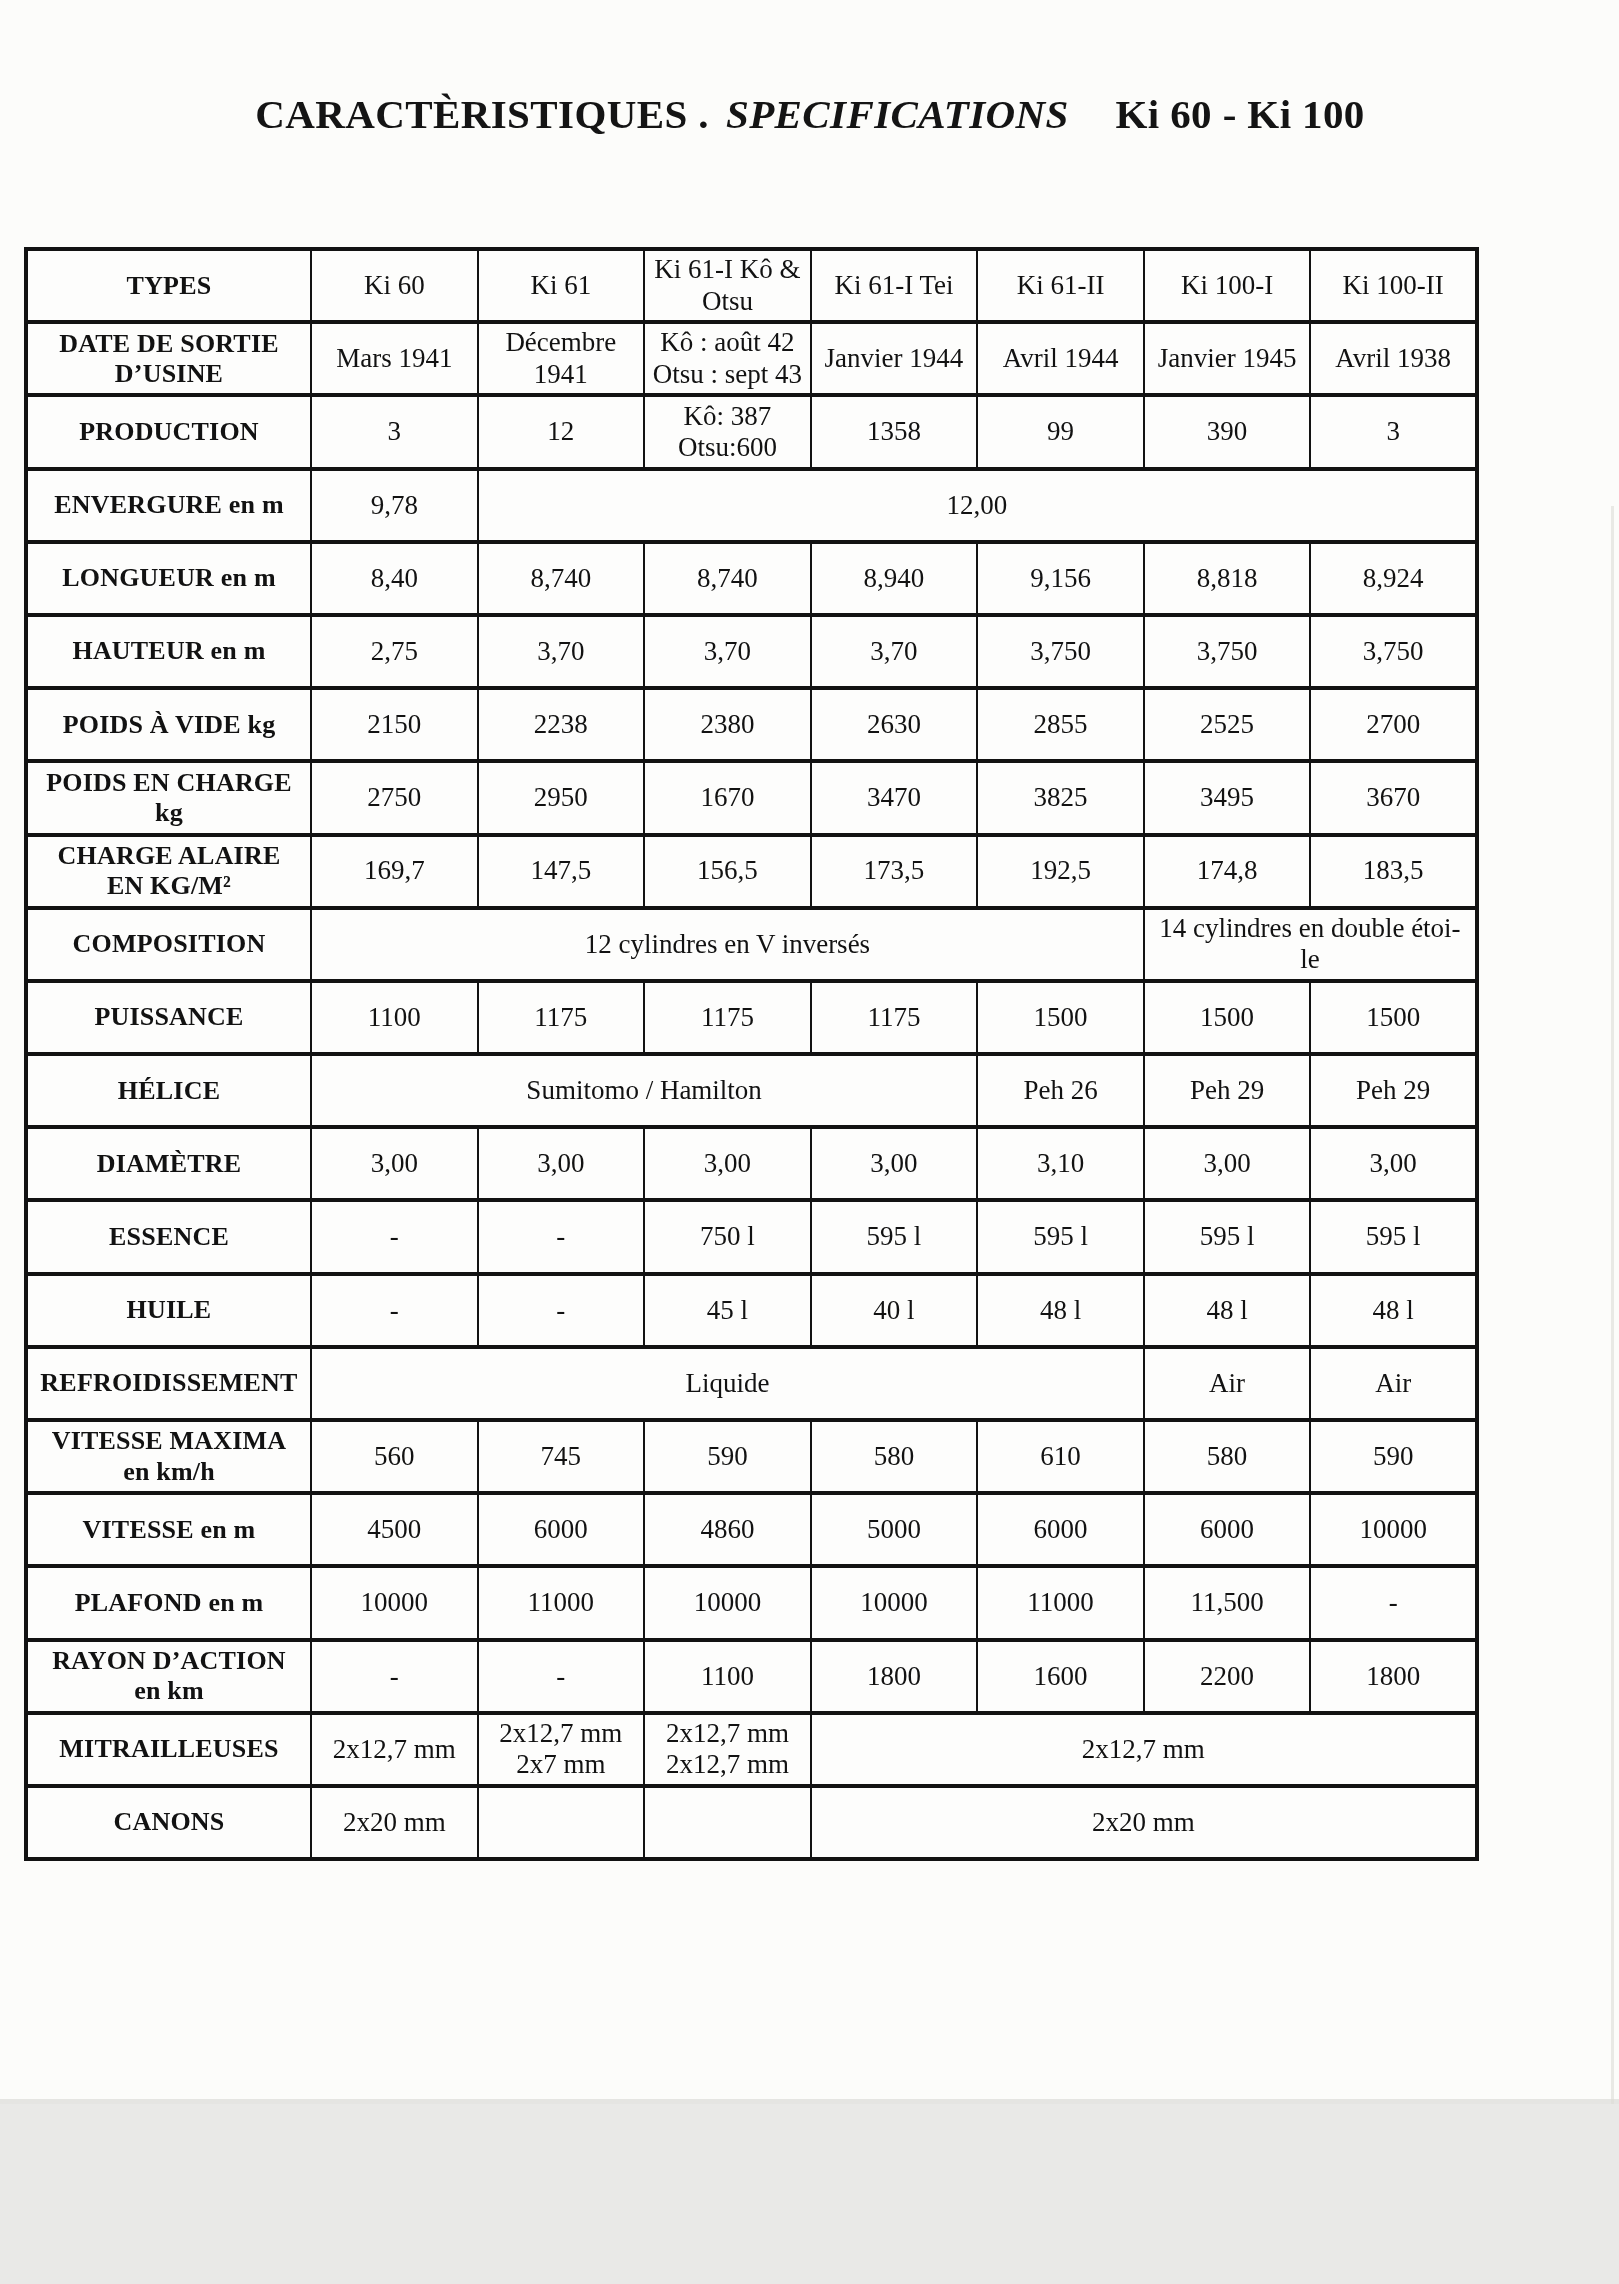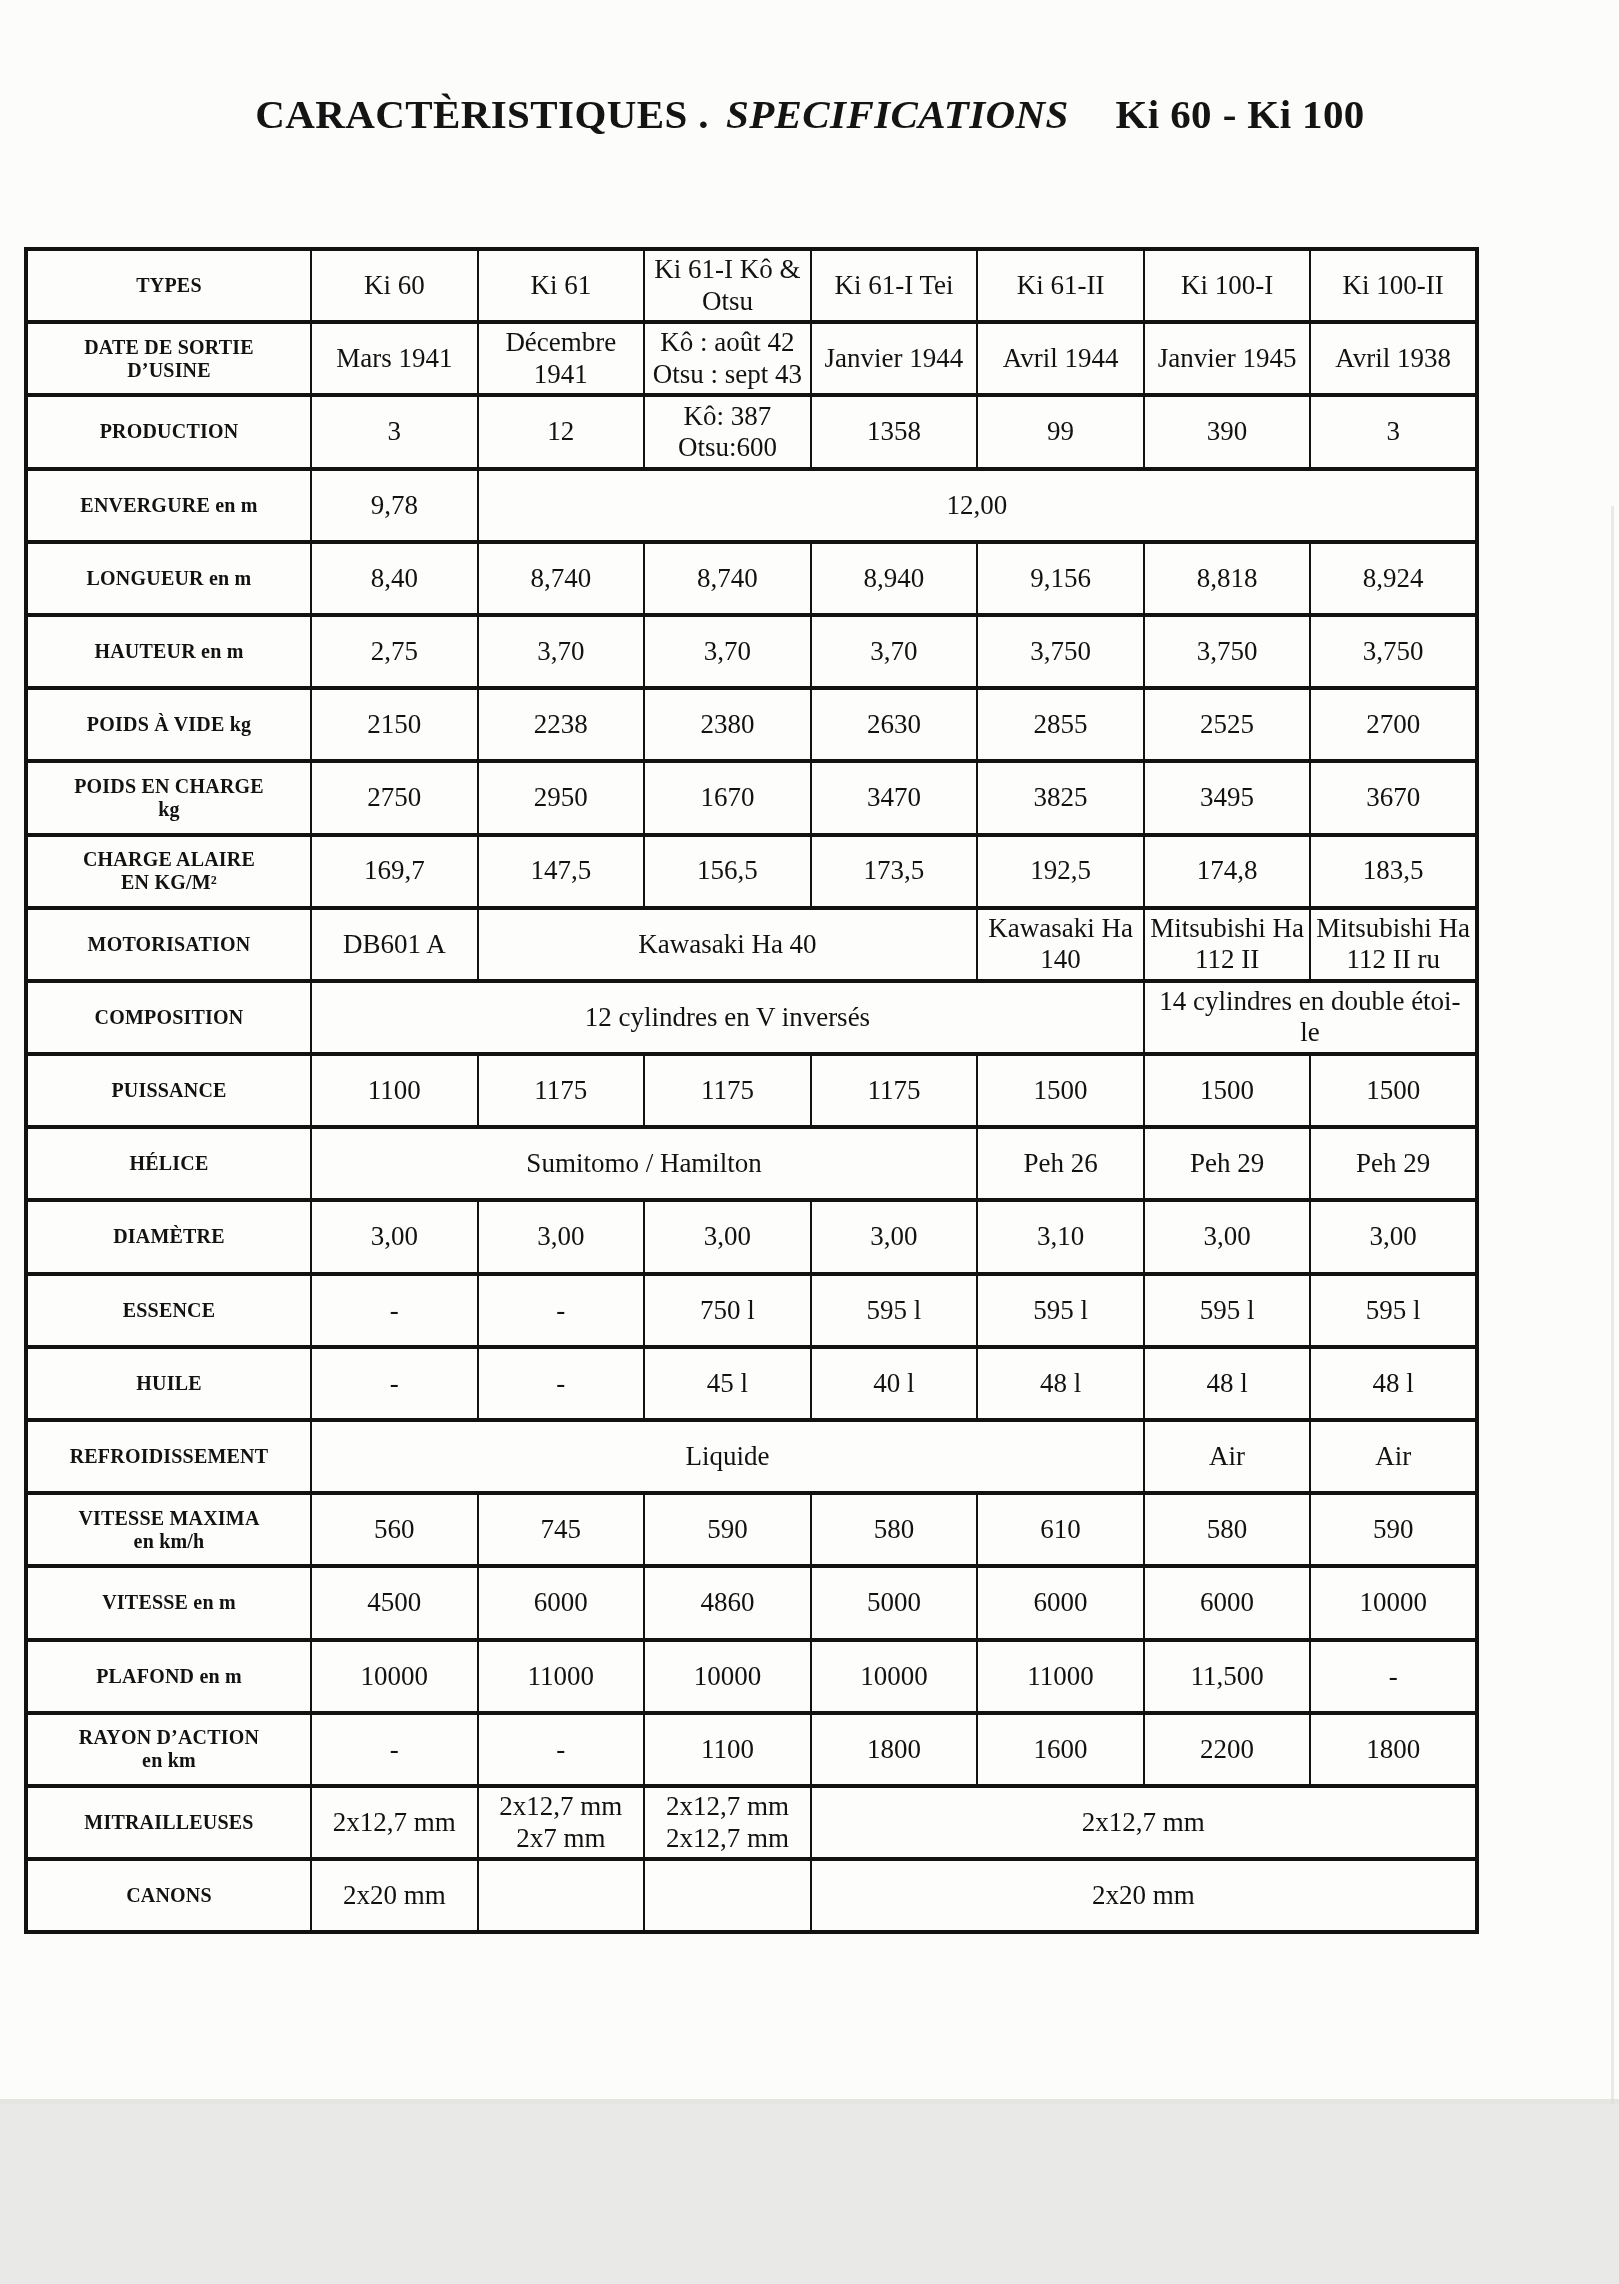--- a/index.html
+++ b/index.html
@@ -51,21 +51,21 @@
     text-align:center;
     vertical-align:middle;
     white-space:pre-line;
     font-size:27px;
     line-height:1.16;
     color:#121212;
     overflow:hidden;
   }
   .label-cell{
     font-weight:bold;
-    font-size:20px;
+    font-size:26px;
     letter-spacing:0.2px;
   }
   .page-number{
     position:absolute;
     top:2121px;right:111px;
     font-size:34px;font-weight:bold;
     font-family:"Liberation Serif","DejaVu Serif",serif;
     letter-spacing:0.8px;
   }
 </style>
@@ -178,31 +178,20 @@
 EN KG/M²</td>
           <td class="cell data-cell">169,7</td>
           <td class="cell data-cell">147,5</td>
           <td class="cell data-cell">156,5</td>
           <td class="cell data-cell">173,5</td>
           <td class="cell data-cell">192,5</td>
           <td class="cell data-cell">174,8</td>
           <td class="cell data-cell">183,5</td>
         </tr>
         <tr>
-          <td class="cell label-cell">MOTORISATION</td>
-          <td class="cell data-cell">DB601 A</td>
-          <td colspan="3" class="cell data-cell">Kawasaki Ha 40</td>
-          <td class="cell data-cell">Kawasaki Ha
-140</td>
-          <td class="cell data-cell">Mitsubishi Ha
-112 II</td>
-          <td class="cell data-cell">Mitsubishi Ha
-112 II ru</td>
-        </tr>
-        <tr>
           <td class="cell label-cell">COMPOSITION</td>
           <td colspan="5" class="cell data-cell">12 cylindres en V inversés</td>
           <td colspan="2" class="cell data-cell">14 cylindres en double étoi-
 le</td>
         </tr>
         <tr>
           <td class="cell label-cell">PUISSANCE</td>
           <td class="cell data-cell">1100</td>
           <td class="cell data-cell">1175</td>
           <td class="cell data-cell">1175</td>

